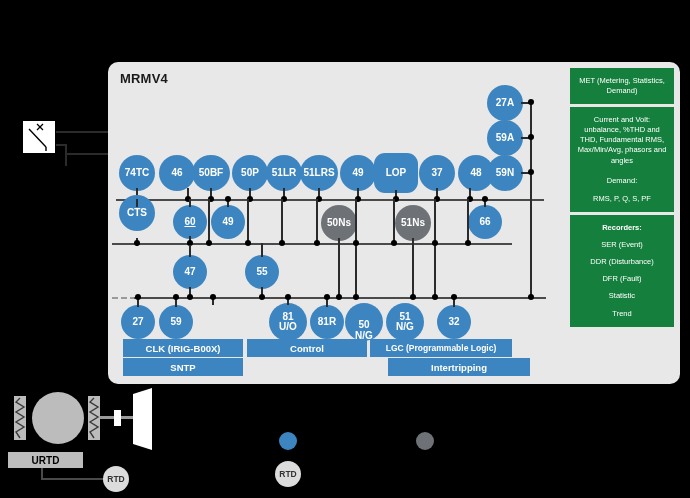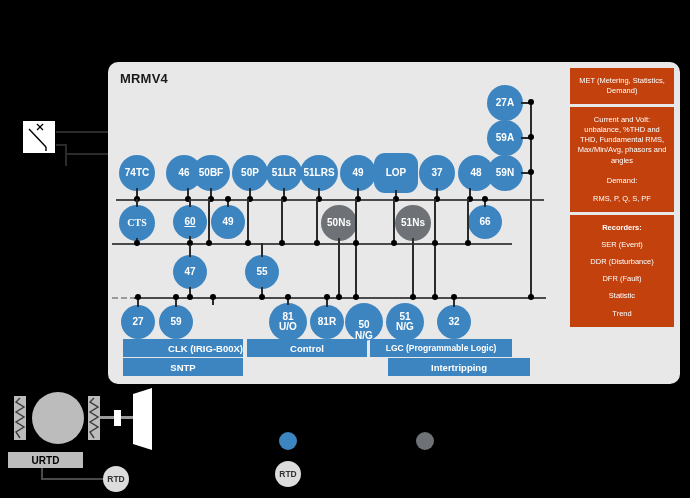--- a/index.html
+++ b/index.html
@@ -30,21 +30,21 @@
   .node.squircle{border-radius:11px;}
   .node small{font-size:10px;font-weight:bold;display:block;}
 
   
   .bar{position:absolute;background:#3d85c0;color:#fff;font-size:9.5px;font-weight:bold;
        display:flex;align-items:center;justify-content:center;text-align:center;
        box-sizing:border-box;}
 
   
   .infocol{position:absolute;left:570px;top:68px;width:104px;}
-  .infobox{background:#c2410c;color:#fff;text-align:center;box-sizing:border-box;
+  .infobox{background:#15803d;color:#fff;text-align:center;box-sizing:border-box;
            padding:5px 4px;font-size:7.5px;line-height:1.35;margin-bottom:3px;}
 
   
   .brk{position:absolute;left:22px;top:120px;width:34px;height:34px;background:#fff;}
   .brk svg{display:block;}
 
   
   .motorgrp{position:absolute;left:10px;top:392px;}
   .mcircle{position:absolute;left:22px;top:0px;width:52px;height:52px;border-radius:50%;
            background:#bcbcbc;}
@@ -99,21 +99,21 @@
   <div class="bus" style="left:134px;top:297px;width:412px;"></div>
 
   <div class="vline" style="left:530px;top:100px;height:198px;"></div>
 
   <div class="node" style="left:119px;top:155px;width:36px;height:36px;">
     <span>74TC</span>
     </div>
   <div class="stub" style="left:136px;top:188px;height:12px;"></div>
   <div class="dot" style="left:134px;top:196px;"></div>
 
-  <div class="node" style="left:166px;top:155px;width:36px;height:36px;">
+  <div class="node" style="left:159px;top:155px;width:36px;height:36px;">
     <span>46</span>
     </div>
   <div class="stub" style="left:187px;top:188px;height:12px;"></div>
   <div class="dot" style="left:185px;top:196px;"></div>
 
   <div class="node" style="left:192px;top:155px;width:38px;height:36px;">
     <span>50BF</span>
     </div>
   <div class="stub" style="left:210px;top:188px;height:12px;"></div>
   <div class="dot" style="left:208px;top:196px;"></div>
@@ -171,21 +171,21 @@
     </div>
   <div class="hstub" style="left:521px;top:102px;width:12px;"></div>
   <div class="dot" style="left:528px;top:99px;"></div>
 
   <div class="node" style="left:487px;top:120px;width:36px;height:36px;">
     <span>59A</span>
     </div>
   <div class="hstub" style="left:521px;top:137px;width:12px;"></div>
   <div class="dot" style="left:528px;top:134px;"></div>
 
-  <div class="node" style="left:119px;top:205px;width:36px;height:36px;font-family:Liberation Serif, serif;">
+  <div class="node" style="left:119px;top:195px;width:36px;height:36px;">
     <span>CTS</span>
     </div>
   <div class="stub" style="left:136px;top:199px;height:8px;"></div>
   <div class="stub" style="left:136px;top:238px;height:8px;"></div>
   <div class="dot" style="left:134px;top:240px;"></div>
 
   <div class="node" style="left:173px;top:205px;width:34px;height:34px;text-decoration:underline;">
     <span>60</span>
     </div>
   <div class="stub" style="left:189px;top:199px;height:8px;"></div>
@@ -294,21 +294,21 @@
       <small>N/G</small>
     </span>
     </div>
 
   <div class="node" style="left:437px;top:305px;width:34px;height:34px;">
     <span>32</span>
     </div>
   <div class="stub" style="left:453px;top:297px;height:10px;"></div>
   <div class="dot" style="left:451px;top:294px;"></div>
 
-  <div class="bar" style="left:123px;top:339px;width:120px;height:18px;justify-content:flex-end;">
+  <div class="bar" style="left:123px;top:339px;width:120px;height:18px;">
     <span>CLK (IRIG-B00X)</span>
     </div>
   <div class="bar" style="left:123px;top:358px;width:120px;height:18px;">
     <span>SNTP</span>
     </div>
 
   <div class="bar" style="left:247px;top:339px;width:120px;height:18px;">
     <span>Control</span>
     </div>
 

